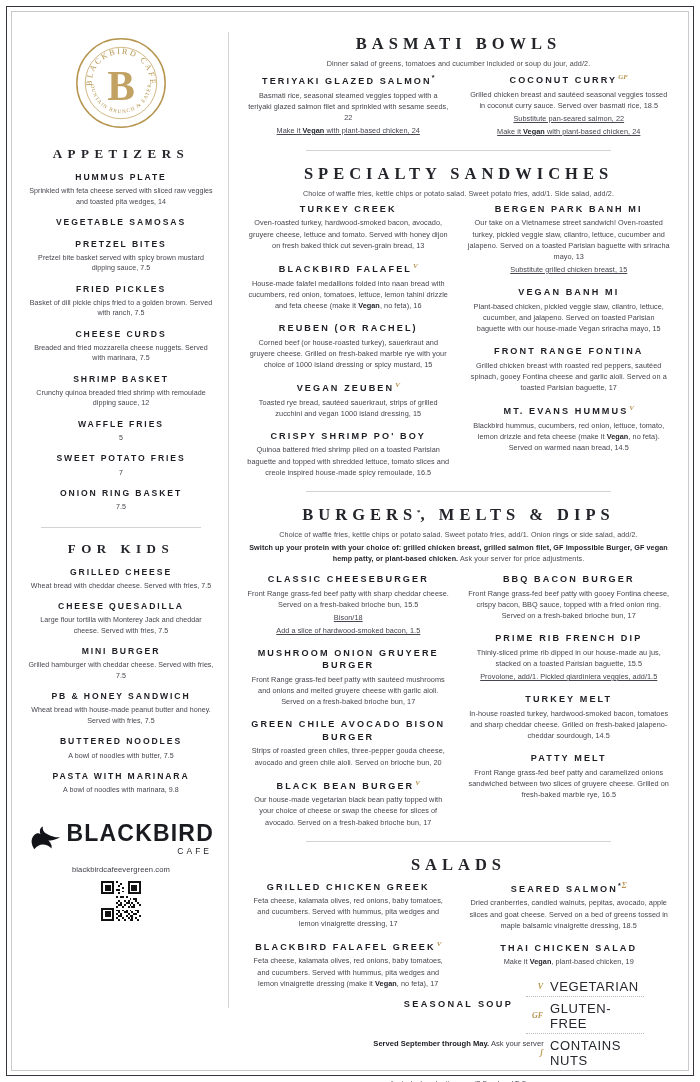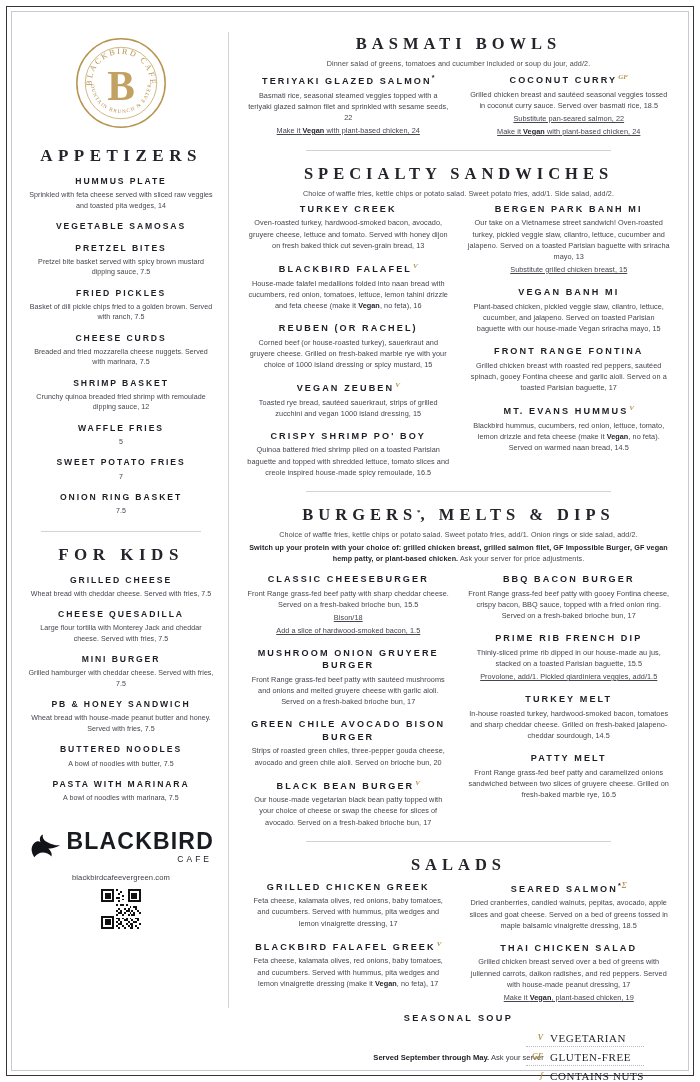--- a/index.html
+++ b/index.html
@@ -55,21 +55,21 @@
   }
   .badge svg{display:block;}
   
   .sec-title{
     font-family:"Liberation Serif", serif;
     font-weight:700;
     letter-spacing:6px;
     color:#24252b;
     text-align:center;
   }
-  .sec-title.left{font-size:17px;margin:4px 0 10px 0;letter-spacing:5.5px;}
+  .sec-title.left{font-size:13px;margin:4px 0 10px 0;letter-spacing:5.5px;}
   .sec-title.right{font-size:16.5px;margin:0 0 5px 0;letter-spacing:5px;}
   .sec-sub{
     font-size:7.2px;color:#4a4a52;text-align:center;
     line-height:1.5;margin:0 0 3px 0;letter-spacing:.1px;
   }
   .sec-sub.bold{font-weight:700;color:#1f2026;}
   
   .item{margin:0 0 11px 0;text-align:center;}
   .item:last-child{margin-bottom:0;}
   .item-name{
@@ -151,22 +151,22 @@
     display:flex;align-items:center;gap:7px;
     padding:2.5px 0;
     justify-content:flex-start;
   }
   .legend-key{
     font-family:"Liberation Serif", serif;
     font-style:italic;font-weight:700;color:#b6954f;
     font-size:8px;width:17px;text-align:right;flex:0 0 17px;
   }
   .legend-label{
-    font-family:Liberation Serif, serif;
-    font-size:11px;letter-spacing:.6px;color:#26272d;
+    font-family:Liberation Sans, sans-serif;
+    font-size:13px;letter-spacing:.6px;color:#26272d;
     text-transform:uppercase;
   }
   .legend-sep{height:1px;border-top:1px dotted #b9bac0;}
   
   .bottom-area{position:relative;}
 </style>
 </head>
 <body>
 
 <div class="page">
@@ -253,21 +253,21 @@
           <div class="item">
             <div class="item-name">PB &amp; HONEY SANDWICH</div>
             <div class="item-desc">Wheat bread with house-made peanut butter and honey. Served with fries, 7.5</div>
           </div>
           <div class="item">
             <div class="item-name">BUTTERED NOODLES</div>
             <div class="item-desc">A bowl of noodles with butter, 7.5</div>
           </div>
           <div class="item">
             <div class="item-name">PASTA WITH MARINARA</div>
-            <div class="item-desc">A bowl of noodles with marinara, 7.5</div>
+            <div class="item-desc">A bowl of noodles with marinara, 9.8</div>
           </div>
         </div>
 
       <div class="brand">
         <div class="brand-row">
           <svg width="44" height="34" viewBox="0 0 44 34">
             <path d="M8,30 C4,24 3,17 8,12 C11,9 14,9 16,11 C14,6 16,2 19,1 C18,5 20,8 23,10 C28,13 33,15 41,15 C34,18 30,19 26,19 C29,22 31,25 30,29 C27,26 23,24 19,24 C15,24 11,26 8,30 Z" fill="#121318"></path>
           </svg>
           <div>
             <div class="brand-word">BLACKBIRD</div>
@@ -487,21 +487,20 @@
               <div class="item-desc">Feta cheese, kalamata olives, red onions, baby tomatoes, and cucumbers. Served with hummus, pita wedges and lemon vinaigrette dressing (make it <b>Vegan</b>, no feta), 17</div>
             </div>
           </div>
         <div class="gcol" id="salads-right">
             <div class="item">
               <div class="item-name">SEARED SALMON<span class="ast">*</span><span class="mark nut">ʃ</span></div>
               <div class="item-desc">Dried cranberries, candied walnuts, pepitas, avocado, apple slices and goat cheese. Served on a bed of greens tossed in maple balsamic vinaigrette dressing, 18.5</div>
             </div>
             <div class="item">
               <div class="item-name">THAI CHICKEN SALAD</div>
-              <div class="item-desc">Grilled chicken breast served over a bed of greens with julienned carrots, daikon radishes, and red peppers. Served with house-made peanut dressing, 17</div>
               <div class="item-desc">Make it <b>Vegan</b>, plant-based chicken, 19</div>
             </div>
           </div>
       </div>
 
       <div class="bottom-area">
         <div class="soup-wrap">
           <div class="soup-title">SEASONAL SOUP</div>
           <div class="soup-line" id="soup-line-1"><b>Served September through May.</b>  Ask your server</div>
           <div class="soup-line">for today's selection, cup/3.5 or bowl/5.5</div>

